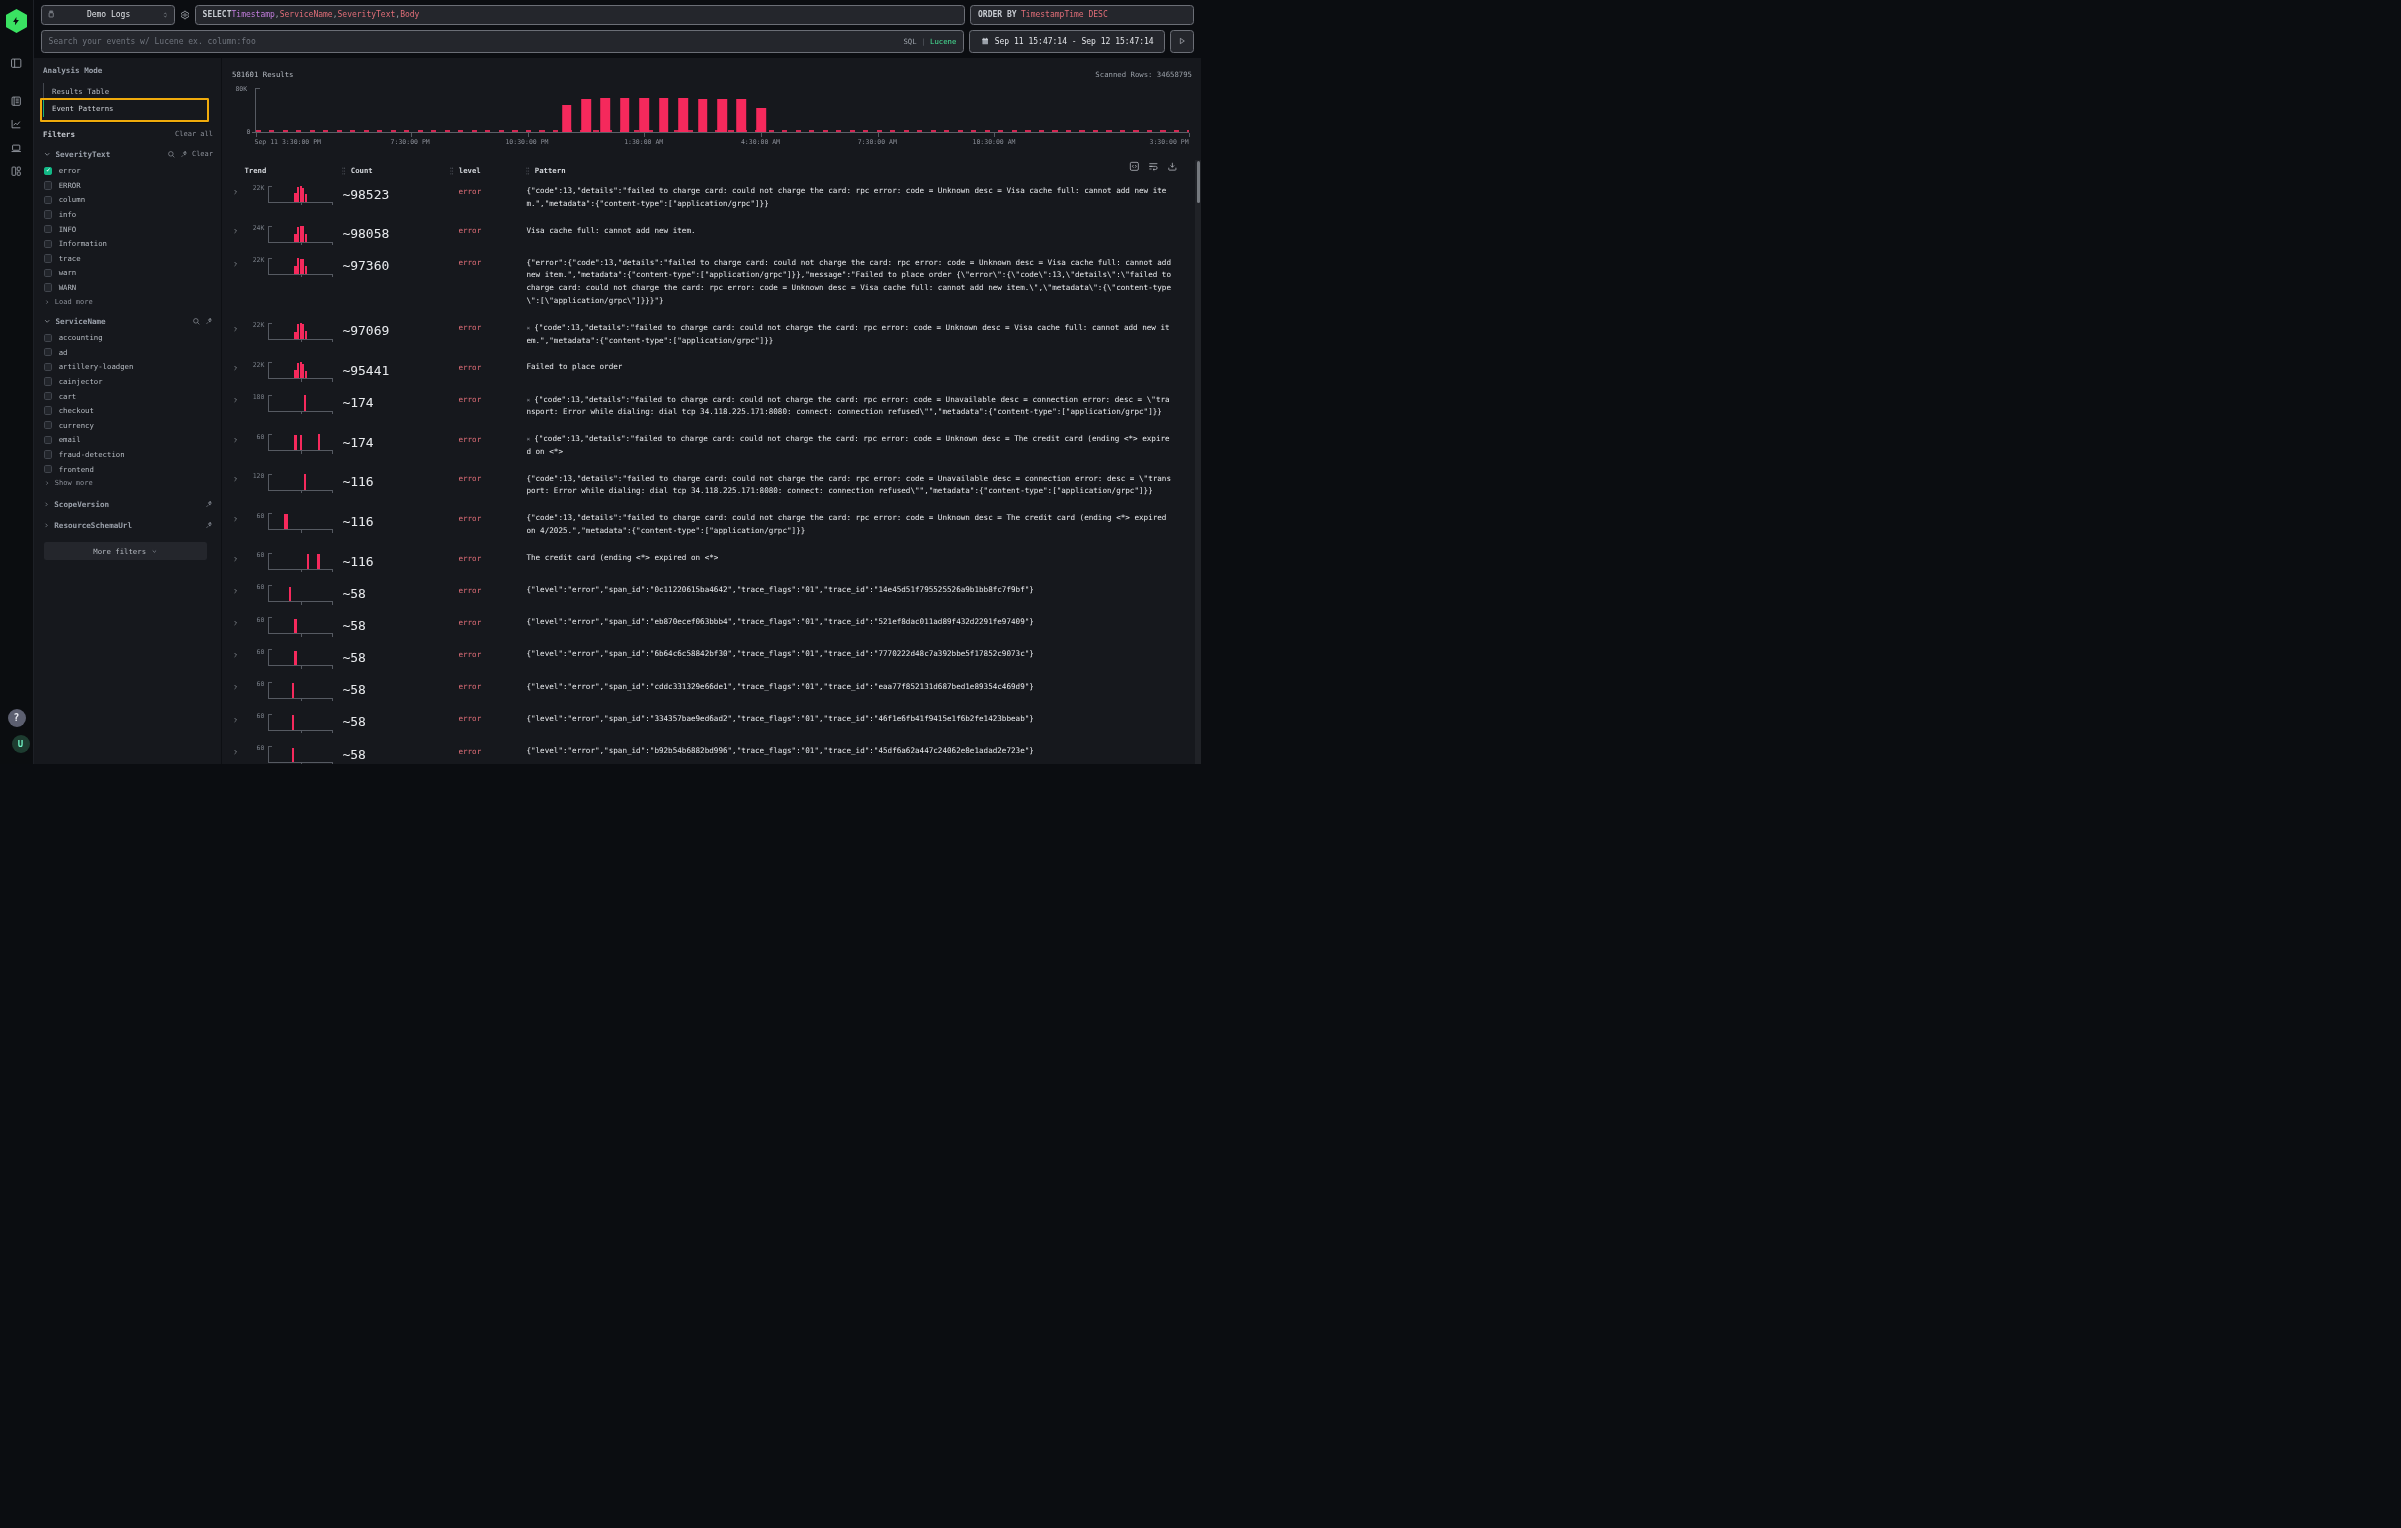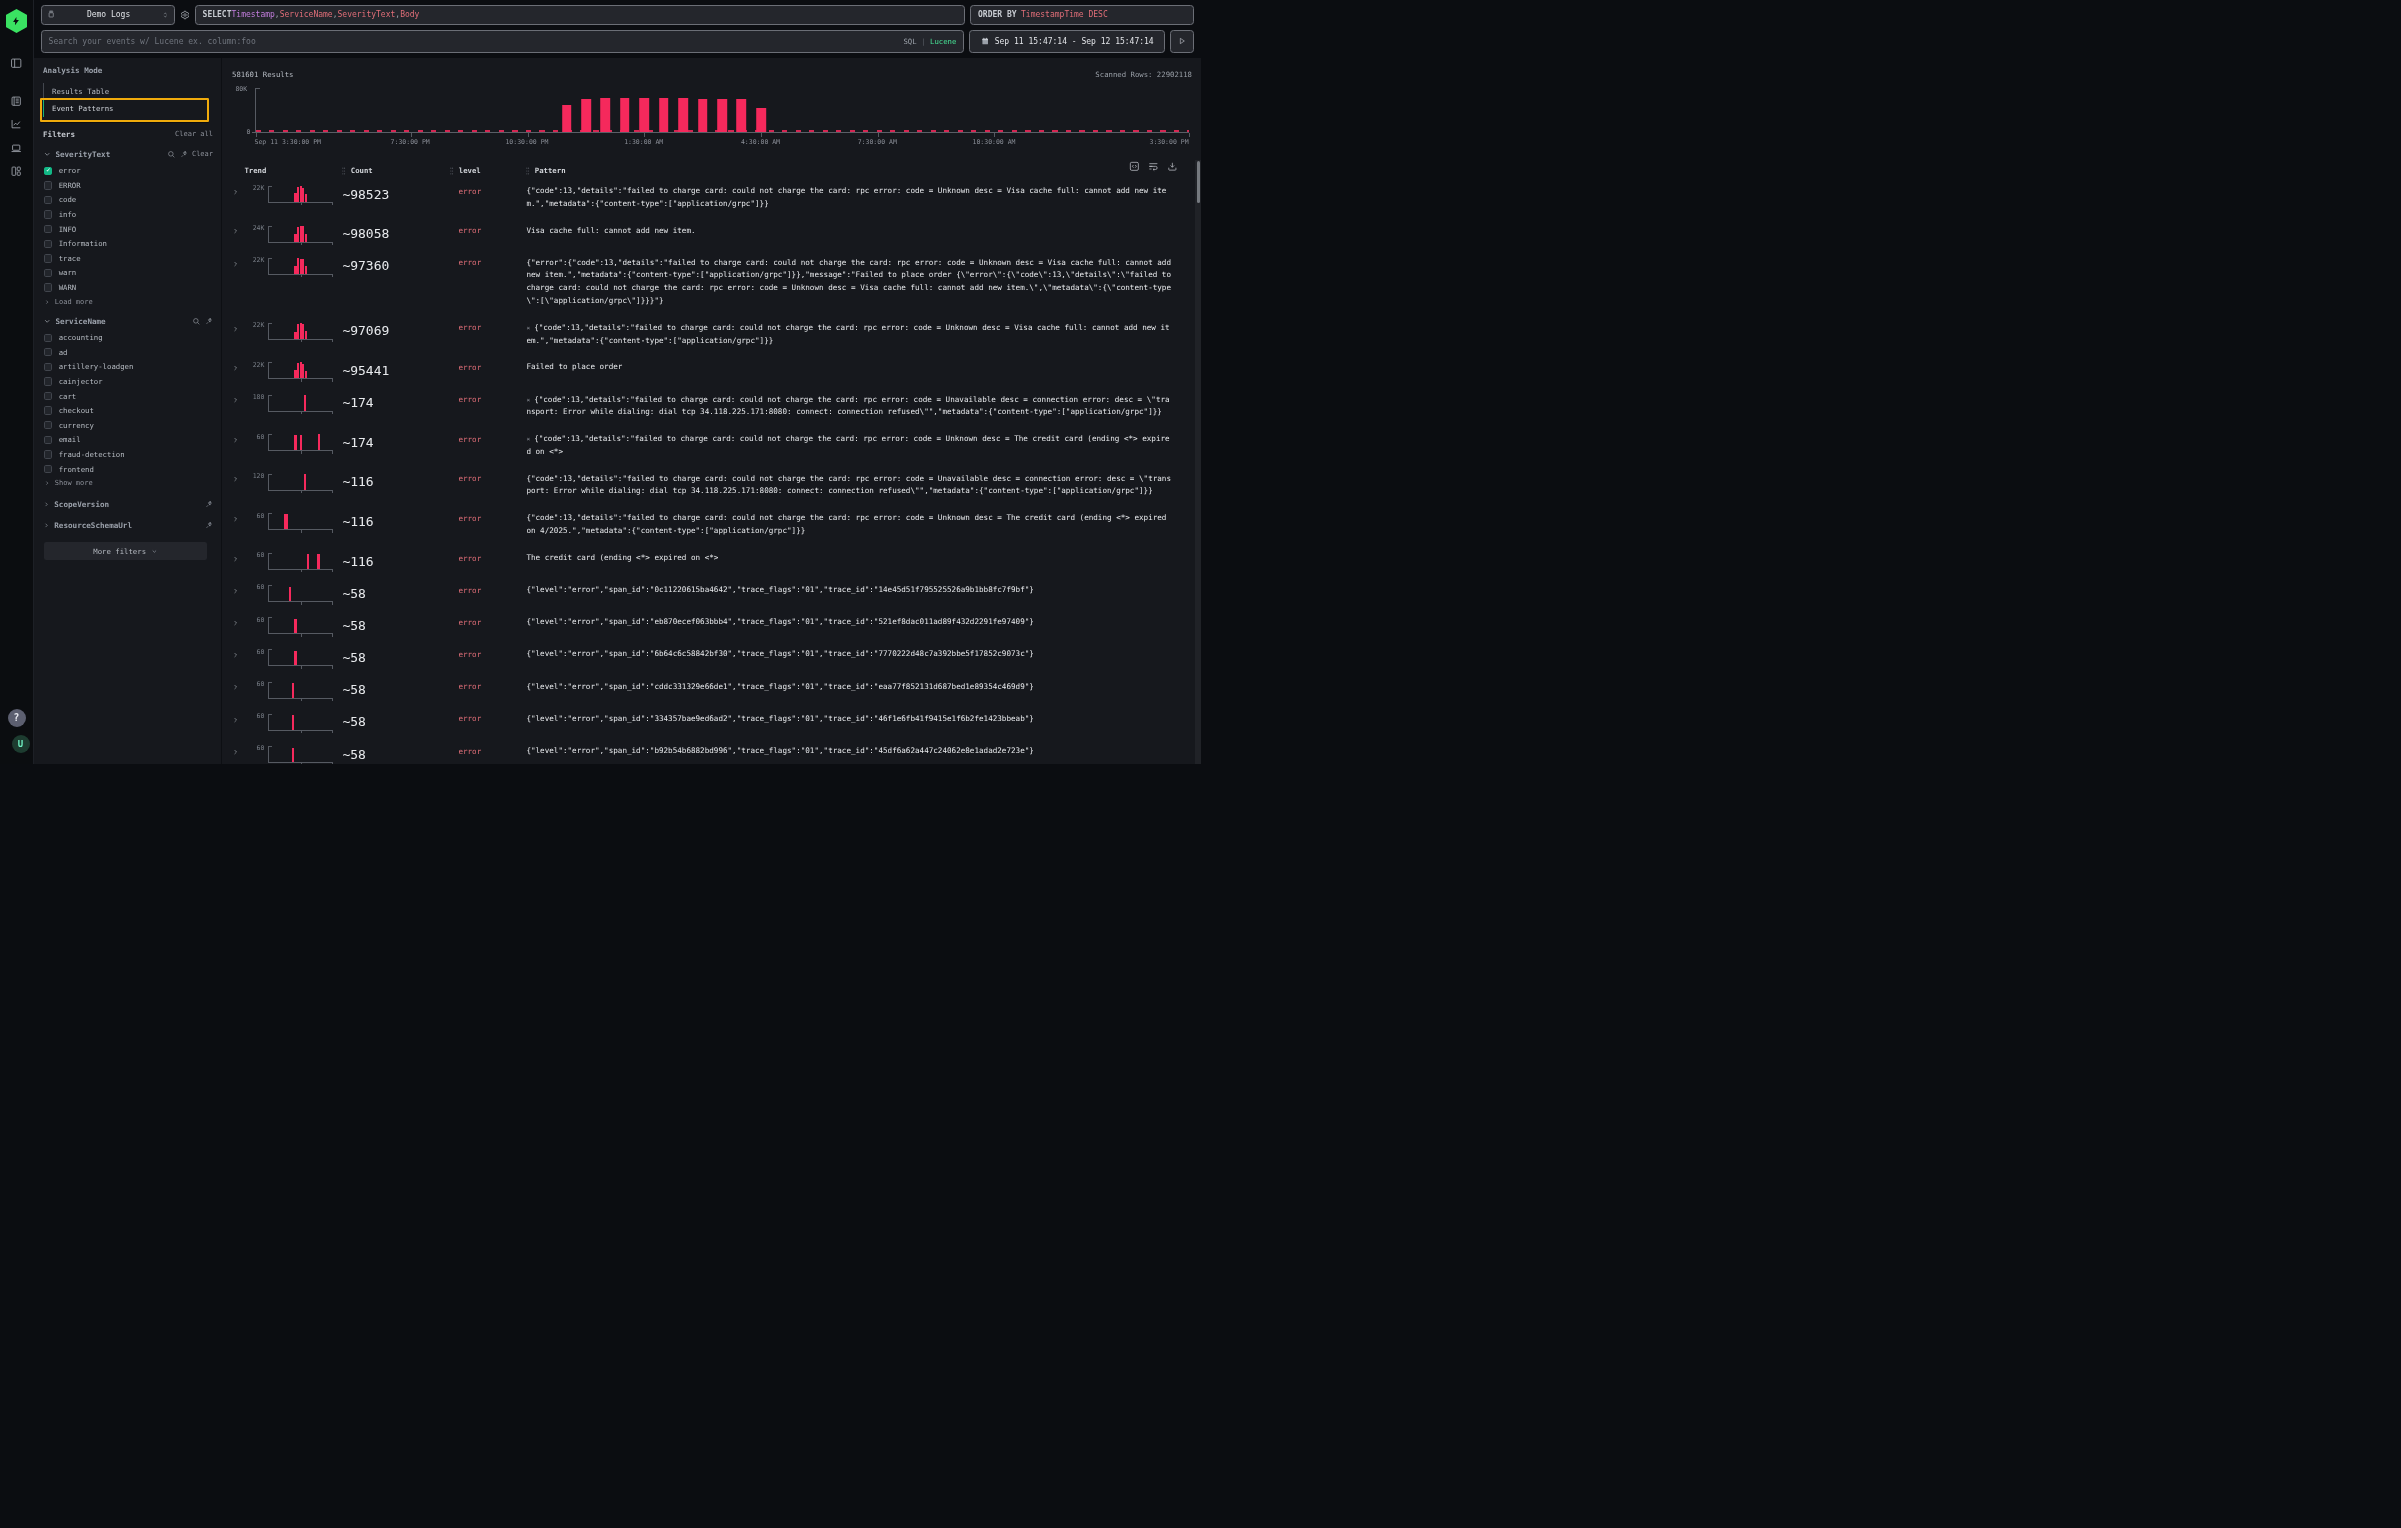--- a/index.html
+++ b/index.html
@@ -285,21 +285,21 @@
     <span class="chk-label">error</span>
   </div>
 
   <div class="chk-row">
     <span class="chk"></span>
     <span class="chk-label">ERROR</span>
   </div>
 
   <div class="chk-row">
     <span class="chk"></span>
-    <span class="chk-label">code</span>
+    <span class="chk-label">column</span>
   </div>
 
   <div class="chk-row">
     <span class="chk"></span>
     <span class="chk-label">info</span>
   </div>
 
   <div class="chk-row">
     <span class="chk"></span>
     <span class="chk-label">INFO</span>
@@ -447,21 +447,21 @@
             <svg width="6.8" height="6.8" viewBox="0 0 24 24" fill="none" stroke="currentColor" stroke-width="2.2">
                 <polyline points="6 9 12 15 18 9"></polyline>
               </svg>
           </span>
         </button>
       </div>
 
       <div class="main">
         <div class="res-row">
           <span class="rc">581601 Results</span>
-          <span class="sc">Scanned Rows: 22902118</span>
+          <span class="sc">Scanned Rows: 34658795</span>
         </div>
 
         <div class="hist">
           <span class="y80">80K</span>
           <span class="y0">0</span>
           <div class="plot" id="hist-plot">
             <div class="baseline"></div>
             <div class="noise"></div>
           <div class="hbar" style="left: 33.3333%; height: 60%;"></div>
               <div class="hbar" style="left: 35.4167%; height: 72.5%;"></div>

